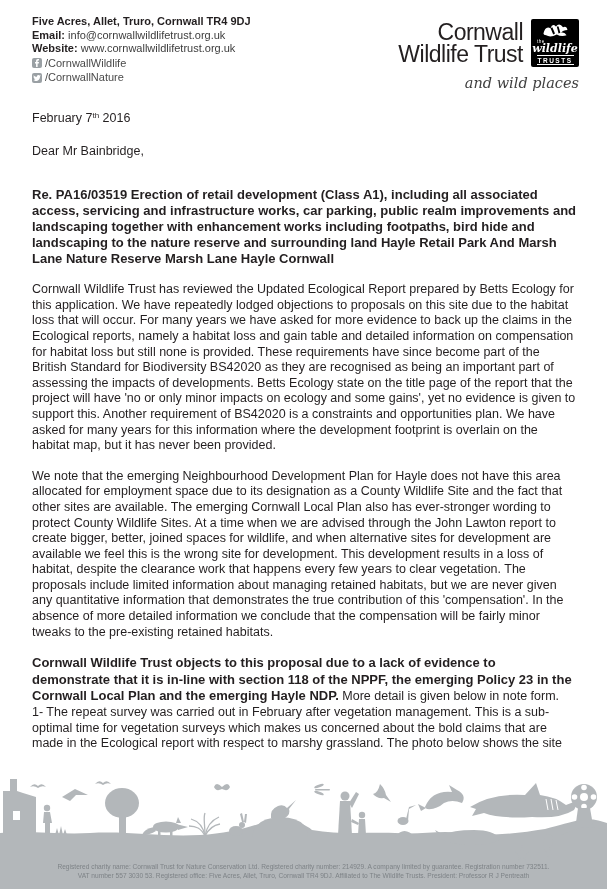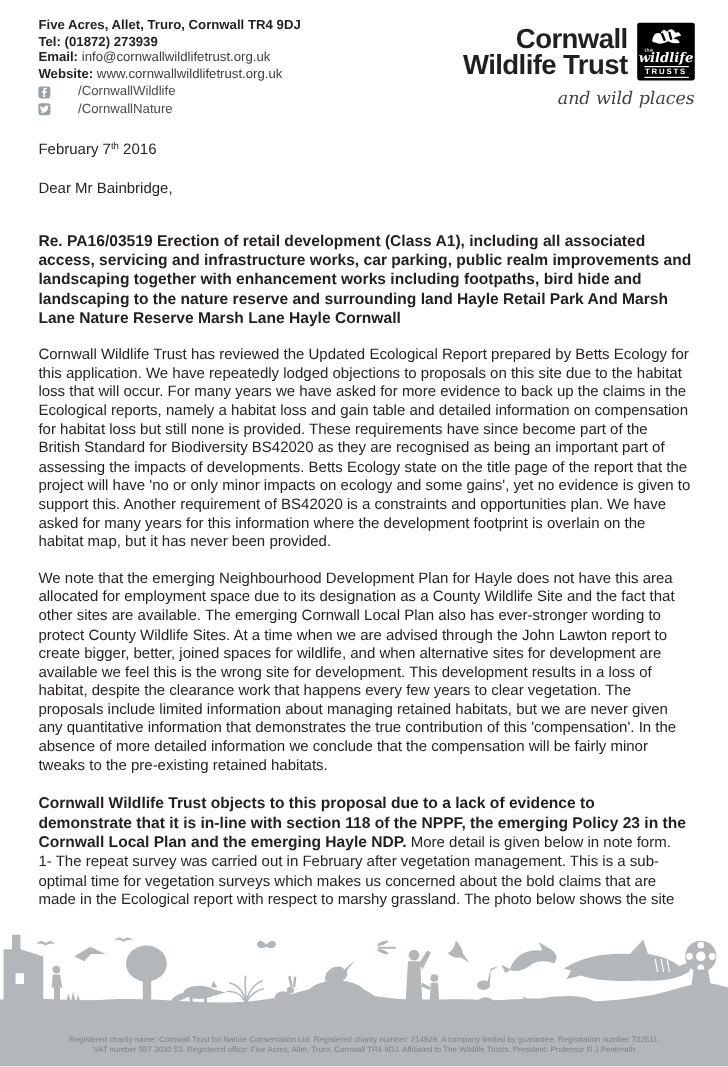--- a/index.html
+++ b/index.html
@@ -6,27 +6,27 @@
   html,body { background:#e8e8e8; }
   .page {
     position:relative; width:607px; height:889px; margin:0 auto;
     background:#ffffff; overflow:hidden;
     font-family:"Liberation Sans", sans-serif; color:#231f20;
   }
   
   .header { display:flex; justify-content:space-between; padding:15px 28px 0 32px; }
   .contact { font-size:11px; line-height:13.5px; font-weight:bold; }
   .contact .reg { font-weight:normal; color:#3c3c3c; }
-  .s-line { display:flex; align-items:center; font-weight:normal; color:#4a4a4a; margin-top:1px;gap:20px; }
+  .s-line { display:flex; align-items:center; font-weight:normal; color:#4a4a4a; margin-top:1px; }
   .s-icon { width:10px; height:10px; background:#9aa0a4; border-radius:2px; color:#fff;
     display:inline-flex; align-items:center; justify-content:center; margin-right:3px; flex:0 0 auto; }
   .s-icon svg { display:block; }
   .logo-block { text-align:right; padding-top:4px; }
   .logo-row { display:flex; align-items:center; justify-content:flex-end; gap:8px; }
-  .logo-name { font-weight:bold; font-size:23px; line-height:22px; letter-spacing:-0.5px; }
+  .logo-name { font-weight:normal; font-size:23px; line-height:22px; letter-spacing:-0.5px; }
   .badge { width:48px; height:48px; background:#000; color:#fff; border-radius:2px;
     display:flex; flex-direction:column; align-items:center; justify-content:flex-start; padding:3px 2px 2px; }
   .badge .b-the { font-size:4.5px; letter-spacing:.5px; align-self:flex-start; margin-left:4px; margin-top:1px; }
   .badge .b-wild { font-family:"DejaVu Serif", serif; font-style:italic; font-weight:bold; font-size:11px; line-height:10px; }
   .badge .b-trusts { font-size:6.5px; letter-spacing:1.5px; font-weight:bold; margin-top:1px;
     border-top:0.5px solid #fff; border-bottom:0.5px solid #fff; padding:0.5px 1px; }
   .tagline { font-family:"DejaVu Serif", serif; font-style:italic; font-size:14.5px; line-height:18px;
     color:#3f3f3f; margin-top:7px; }
   
   .body-text { padding:0 30px 0 32px; font-size:12.5px; line-height:15.6px; height:660px; overflow:hidden; }
@@ -44,21 +44,20 @@
     font-size:6.6px; line-height:9px; color:#7e8387; }
 </style>
 </head>
 <body>
 
 <div class="page">
 
   <div class="header">
     <div class="contact">
       <div>Five Acres, Allet, Truro, Cornwall TR4 9DJ</div>
-      <div><span>Tel:</span> <span>(01872) 273939</span></div>
       <div><b>Email:</b> <span class="reg">info@cornwallwildlifetrust.org.uk</span></div>
       <div><b>Website:</b> <span class="reg">www.cornwallwildlifetrust.org.uk</span></div>
       <div class="s-line">
         <span class="s-icon">
           <svg width="8" height="8" viewBox="0 0 8 8">
               <path fill="#fff" d="M4.6,8 L4.6,4.4 L5.8,4.4 L6,3 L4.6,3 L4.6,2.1 C4.6,1.7 4.8,1.4 5.3,1.4 L6,1.4 L6,0.1 C5.8,0.05 5.3,0 4.9,0 C3.8,0 3.1,0.7 3.1,1.9 L3.1,3 L2,3 L2,4.4 L3.1,4.4 L3.1,8 Z"></path>
             </svg>
         </span>
         <span>/CornwallWildlife</span>
       </div>

